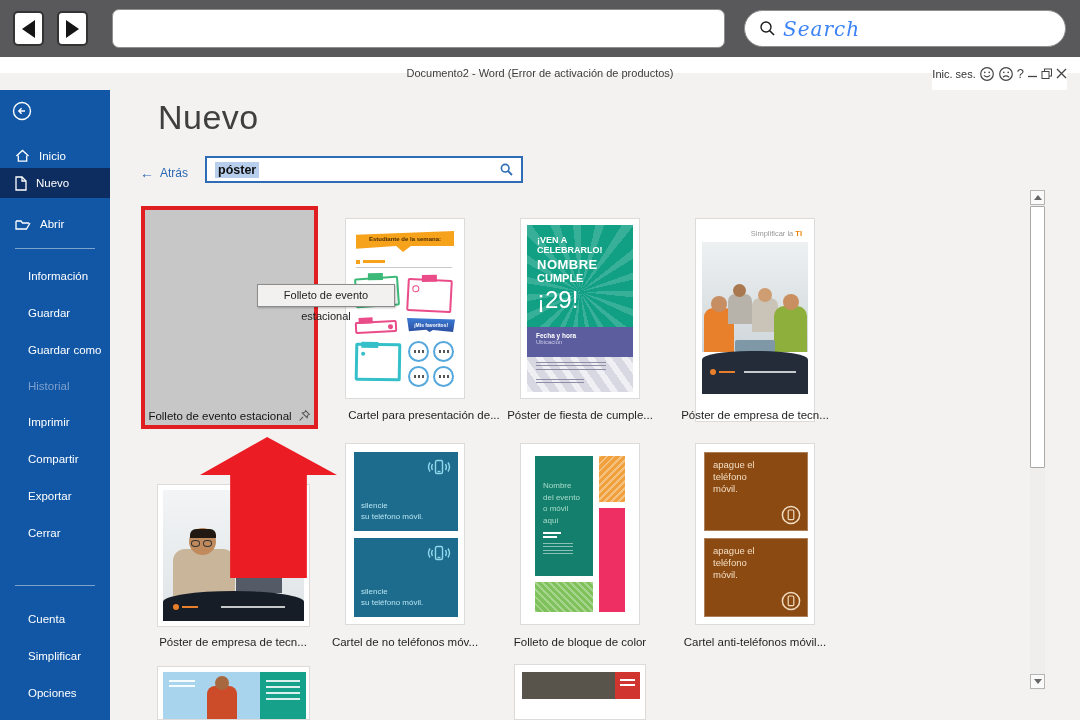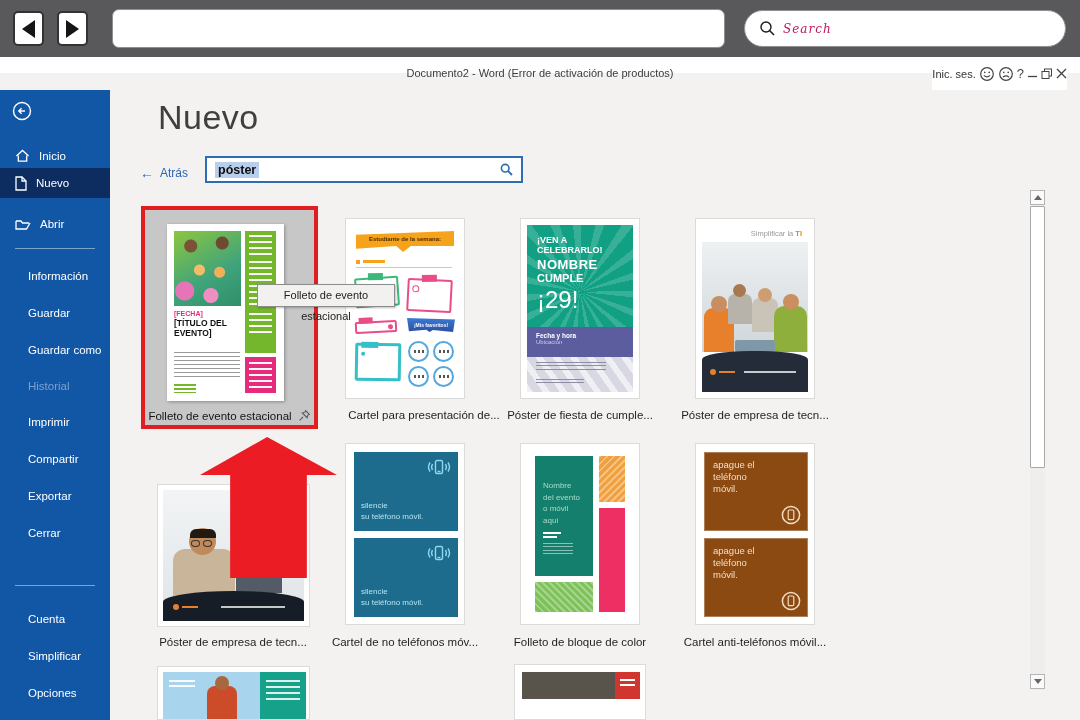--- a/index.html
+++ b/index.html
@@ -6,21 +6,21 @@
   html,body{width:1080px;height:720px;overflow:hidden;background:#fff}
   #app{position:relative;width:1080px;height:720px;font-family:"Liberation Sans",sans-serif;background:#f3f2f1;overflow:hidden}
 
   
   .topbar{position:absolute;left:0;top:0;width:1080px;height:57px;background:#59595b}
   .nav-btn{position:absolute;top:11px;width:31px;height:35px;background:#fff;border:2px solid #333;border-radius:5px;display:flex;align-items:center;justify-content:center}
   .tri-l{width:0;height:0;border-top:9px solid transparent;border-bottom:9px solid transparent;border-right:13px solid #151515}
   .tri-r{width:0;height:0;border-top:9px solid transparent;border-bottom:9px solid transparent;border-left:13px solid #151515}
   .addressbar{position:absolute;left:112px;top:9px;width:613px;height:39px;background:#fff;border:1px solid #8f8f8f;border-radius:7px}
   .searchpill{position:absolute;left:744px;top:10px;width:322px;height:37px;background:#fff;border:1px solid #8f8f8f;border-radius:19px;display:flex;align-items:center;padding-left:14px;gap:7px}
-  .search-label{font-family:"DejaVu Serif",serif;font-style:italic;font-size:12px;color:#be185d;letter-spacing:1px}
+  .search-label{font-family:"DejaVu Serif",serif;font-style:italic;font-size:20px;color:#3b82f6;letter-spacing:1px}
 
   
   .titlebar{position:absolute;left:0;top:57px;width:1080px;height:16px;background:#fff}
   .w-title{position:absolute;left:0;right:0;top:0;height:33px;line-height:33px;text-align:center;font-size:11px;color:#3c3c3c}
   .title-right{position:absolute;right:13px;top:0;height:33px;display:flex;align-items:center;gap:3px;font-size:11px;color:#333;background:#fff;z-index:2}
   .title-right .help{font-size:13px;color:#444}
 
   
   .sidebar{position:absolute;left:0;top:90px;width:110px;height:630px;background:#1157a6;color:#fff}
   .sb-item{position:absolute;left:0;width:110px;height:28px;display:flex;align-items:center;gap:9px;padding-left:15px;font-size:11.5px}
@@ -161,43 +161,20 @@
   </div>
   <div class="searchbox">
     <span class="sel-text">póster</span>
     <svg width="13" height="13" viewBox="0 0 13 13">
         <circle cx="5.2" cy="5.2" r="3.8" fill="none" stroke="#2e6cb5" stroke-width="1.6"></circle>
         <path d="M8 8 L12 12" stroke="#2e6cb5" stroke-width="1.8"></path>
       </svg>
   </div>
 
   <div class="sel-card">
-    <div class="poster1">
-      <div style="position:absolute;left:7px;top:7px;width:67px;height:75px;background:
-        radial-gradient(circle at 25% 20%, #7a5238 0 6px, rgba(0,0,0,0) 7px),
-        radial-gradient(circle at 72% 16%, #6e4a32 0 6px, rgba(0,0,0,0) 7px),
-        radial-gradient(circle at 38% 52%, #f2bd68 0 5px, rgba(0,0,0,0) 6px),
-        radial-gradient(circle at 68% 55%, #eeb05a 0 5px, rgba(0,0,0,0) 6px),
-        radial-gradient(circle at 16% 80%, #e874b8 0 9px, rgba(0,0,0,0) 10px),
-        radial-gradient(circle at 55% 86%, #ef8ec3 0 7px, rgba(0,0,0,0) 8px),
-        linear-gradient(150deg,#8cc63e,#3fa37c 60%,#2f8f68)"></div>
-      <div style="position:absolute;left:78px;top:7px;width:31px;height:122px;background:#74b72c">
-        <div class="lines-w" style="margin:4px;height:22px"></div>
-        <div class="lines-w" style="margin:4px;height:26px"></div>
-        <div class="lines-w" style="margin:4px;height:18px"></div>
-        <div class="lines-w" style="margin:4px;height:22px"></div>
-      </div>
-      <div style="position:absolute;left:78px;top:133px;width:31px;height:36px;background:#e62a7c">
-        <div class="lines-w" style="margin:5px 4px;height:26px"></div>
-      </div>
-      <div style="position:absolute;left:7px;top:86px;font-size:7px;font-weight:bold;color:#e62a7c">[FECHA]</div>
-      <div style="position:absolute;left:7px;top:95px;width:66px;font-size:8.5px;font-weight:bold;color:#111;line-height:1.12">[TÍTULO DEL EVENTO]</div>
-      <div class="lines-g" style="position:absolute;left:7px;top:128px;width:66px;height:26px"></div>
-      <div style="position:absolute;left:7px;top:160px;width:22px;height:9px;background:repeating-linear-gradient(180deg,#74b72c 0 2px,rgba(0,0,0,0) 2px 4px)"></div>
-    </div>
     <div class="sel-caption">
       <span>Folleto de evento estacional</span>
       <svg width="13" height="13" viewBox="0 0 14 14">
           <path d="M8.2 1.8 L12.2 5.8 L10.6 6.6 L9.8 9.4 L4.6 4.2 L7.4 3.4 Z" fill="none" stroke="#555" stroke-width="1.1"></path>
           <path d="M5.5 8.5 L1.8 12.2" stroke="#555" stroke-width="1.1"></path>
         </svg>
     </div>
   </div>
 
   <div class="card" style="left:345px;top:218px;width:120px;height:181px">
@@ -254,21 +231,21 @@
         <div style="font-size:6px;color:#c9cae6">Ubicación</div>
       </div>
       <div style="position:absolute;left:0;top:132px;width:100%;height:37px;background:repeating-linear-gradient(55deg,rgba(255,255,255,.6) 0 6px,rgba(255,255,255,0) 6px 14px),#d8d8e3">
         <div style="position:absolute;left:9px;top:5px;width:70px;height:10px;background:repeating-linear-gradient(180deg,#8d8da5 0 1px,rgba(0,0,0,0) 1px 3.5px)"></div>
         <div style="position:absolute;left:9px;top:22px;width:48px;height:4px;background:repeating-linear-gradient(180deg,#8d8da5 0 1px,rgba(0,0,0,0) 1px 3.5px)"></div>
       </div>
     </div>
   </div>
   <div class="caption" style="left:490px;top:409px;width:180px">Póster de fiesta de cumple...</div>
 
-  <div class="card" style="left:695px;top:218px;width:120px;height:181px">
+  <div class="card" style="left:695px;top:218px;width:120px;height:204px">
     <div class="thumb">
       <div style="position:absolute;right:6px;top:4px;font-size:7.5px;color:#9a9a9a"><span>Simplificar la </span><span style="color:#ef8200;font-weight:bold">TI</span></div>
       <div style="position:absolute;left:0;top:17px;width:106px;height:110px;background:linear-gradient(180deg,#eef1f2,#cfd6da);overflow:hidden">
         <div style="position:absolute;left:2px;bottom:0;width:30px;height:44px;background:#e87f2a;border-radius:9px 9px 0 0"></div>
         <div style="position:absolute;left:9px;bottom:40px;width:16px;height:16px;background:#c68e62;border-radius:50%"></div>
         <div style="position:absolute;left:26px;bottom:28px;width:24px;height:30px;background:#b8b3aa;border-radius:7px 7px 0 0"></div>
         <div style="position:absolute;left:31px;bottom:55px;width:13px;height:13px;background:#a9784f;border-radius:50%"></div>
         <div style="position:absolute;left:50px;bottom:20px;width:26px;height:34px;background:#cac3b8;border-radius:8px 8px 0 0"></div>
         <div style="position:absolute;left:56px;bottom:50px;width:14px;height:14px;background:#cf9d72;border-radius:50%"></div>
         <div style="position:absolute;right:1px;bottom:0;width:33px;height:46px;background:#8faf3c;border-radius:10px 10px 0 0"></div>

